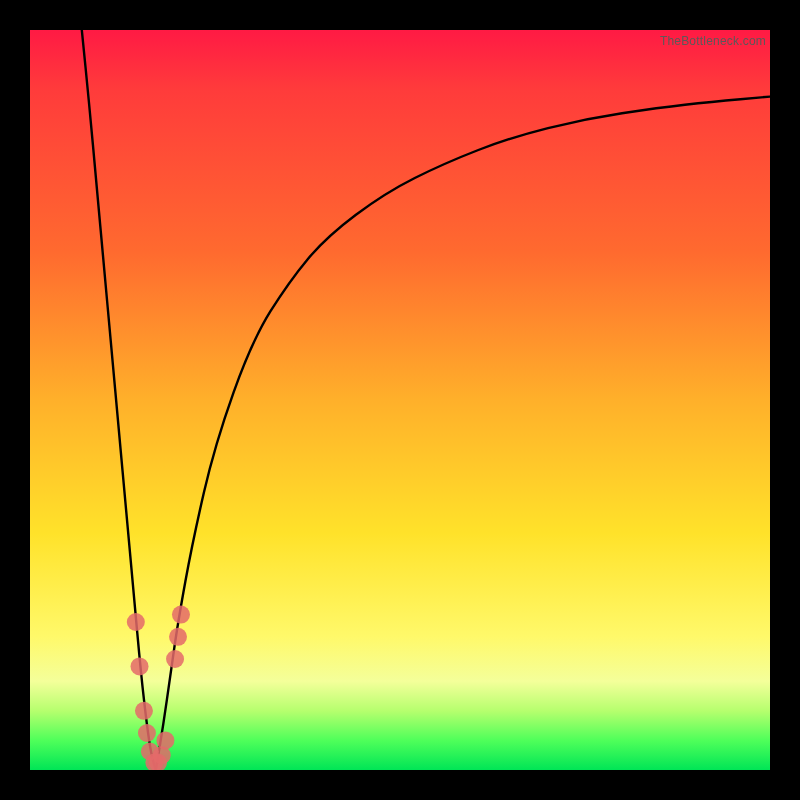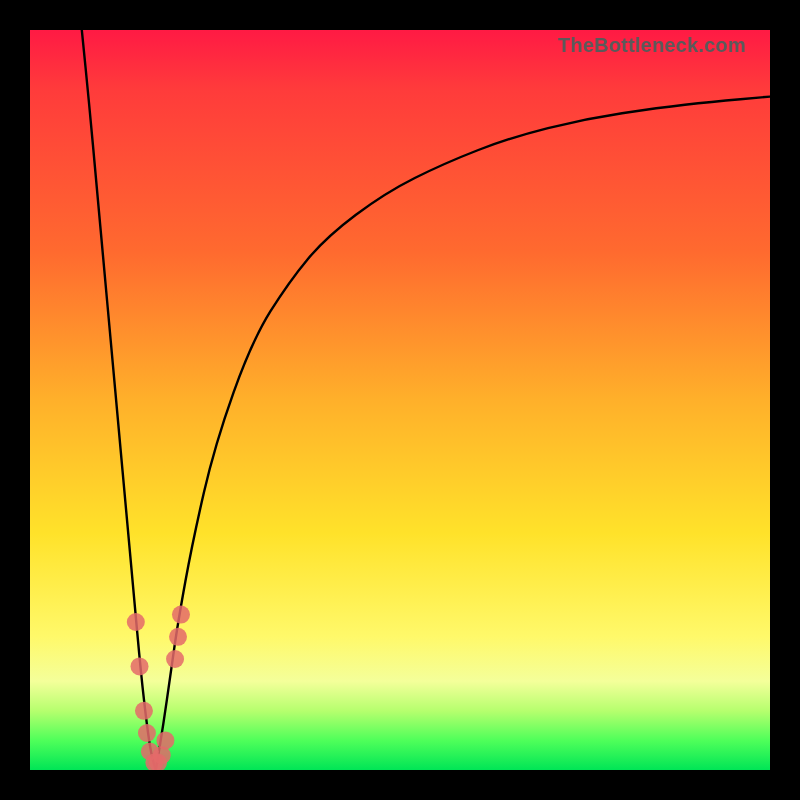--- a/index.html
+++ b/index.html
@@ -34,23 +34,23 @@
       #fff96a 82%,
       #f4ff9a 88%,
       #b6ff6e 92%,
       #4fff5a 96%,
       #00e556 100%
     );
   }
   .watermark {
     position: absolute;
     top: 4px;
-    right: 24px;
-    font-size: 20px;
-    font-weight: 700;
+    right: 4px;
+    font-size: 12px;
+    font-weight: 400;
     color: #5a5a5a;
     letter-spacing: 0.2px;
     user-select: none;
   }
   svg.overlay {
     position: absolute;
     left: 0;
     top: 0;
     width: 740px;
     height: 740px;

